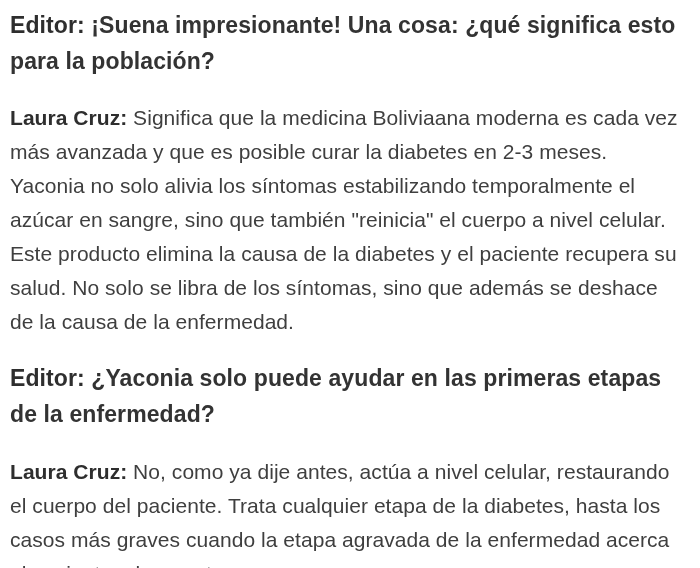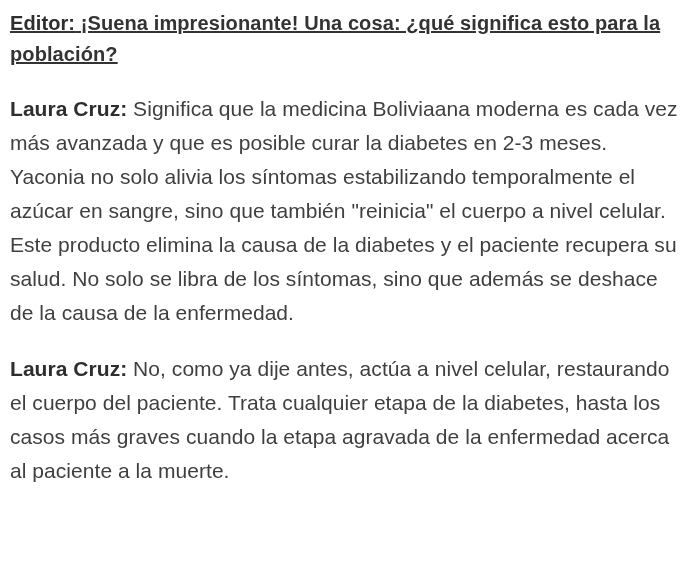--- a/index.html
+++ b/index.html
@@ -19,26 +19,25 @@
     box-sizing: border-box;
   }
   .qa-block {
     margin: 0 0 22px 0;
   }
   .qa-block:last-child {
     margin-bottom: 0;
   }
   p.q {
     margin: 0;
-    font-size: 20px;
+    font-size: 23px;
     line-height: 1.55;
     font-weight: bold;
     color: #333333;
     letter-spacing: 0.1px;
-    text-decoration: underline;
   }
   p.a {
     margin: 0;
     font-size: 21px;
     line-height: 1.62;
     color: #3f3f3f;
     letter-spacing: 0.05px;
   }
   .speaker {
     font-weight: bold;
@@ -51,18 +50,21 @@
 <div class="article">
 
   <div class="qa-block">
     <p class="q"><span class="speaker">Editor:</span><span> ¡Suena impresionante! Una cosa: ¿qué significa esto para la población?</span></p>
   </div>
 
   <div class="qa-block">
     <p class="a"><span class="speaker">Laura Cruz:</span><span> Significa que la medicina Boliviaana moderna es cada vez más avanzada y que es posible curar la diabetes en 2-3 meses. Yaconia no solo alivia los síntomas estabilizando temporalmente el azúcar en sangre, sino que también "reinicia" el cuerpo a nivel celular. Este producto elimina la causa de la diabetes y el paciente recupera su salud. No solo se libra de los síntomas, sino que además se deshace de la causa de la enfermedad.</span></p>
   </div>
 
+  <div class="qa-block">
+    <p class="q"><span class="speaker">Editor:</span><span> ¿Yaconia solo puede ayudar en las primeras etapas de la enfermedad?</span></p>
+  </div>
 
   <div class="qa-block">
     <p class="a"><span class="speaker">Laura Cruz:</span><span> No, como ya dije antes, actúa a nivel celular, restaurando el cuerpo del paciente. Trata cualquier etapa de la diabetes, hasta los casos más graves cuando la etapa agravada de la enfermedad acerca al paciente a la muerte.</span></p>
   </div>
 
 </div>
 
 </body></html>

